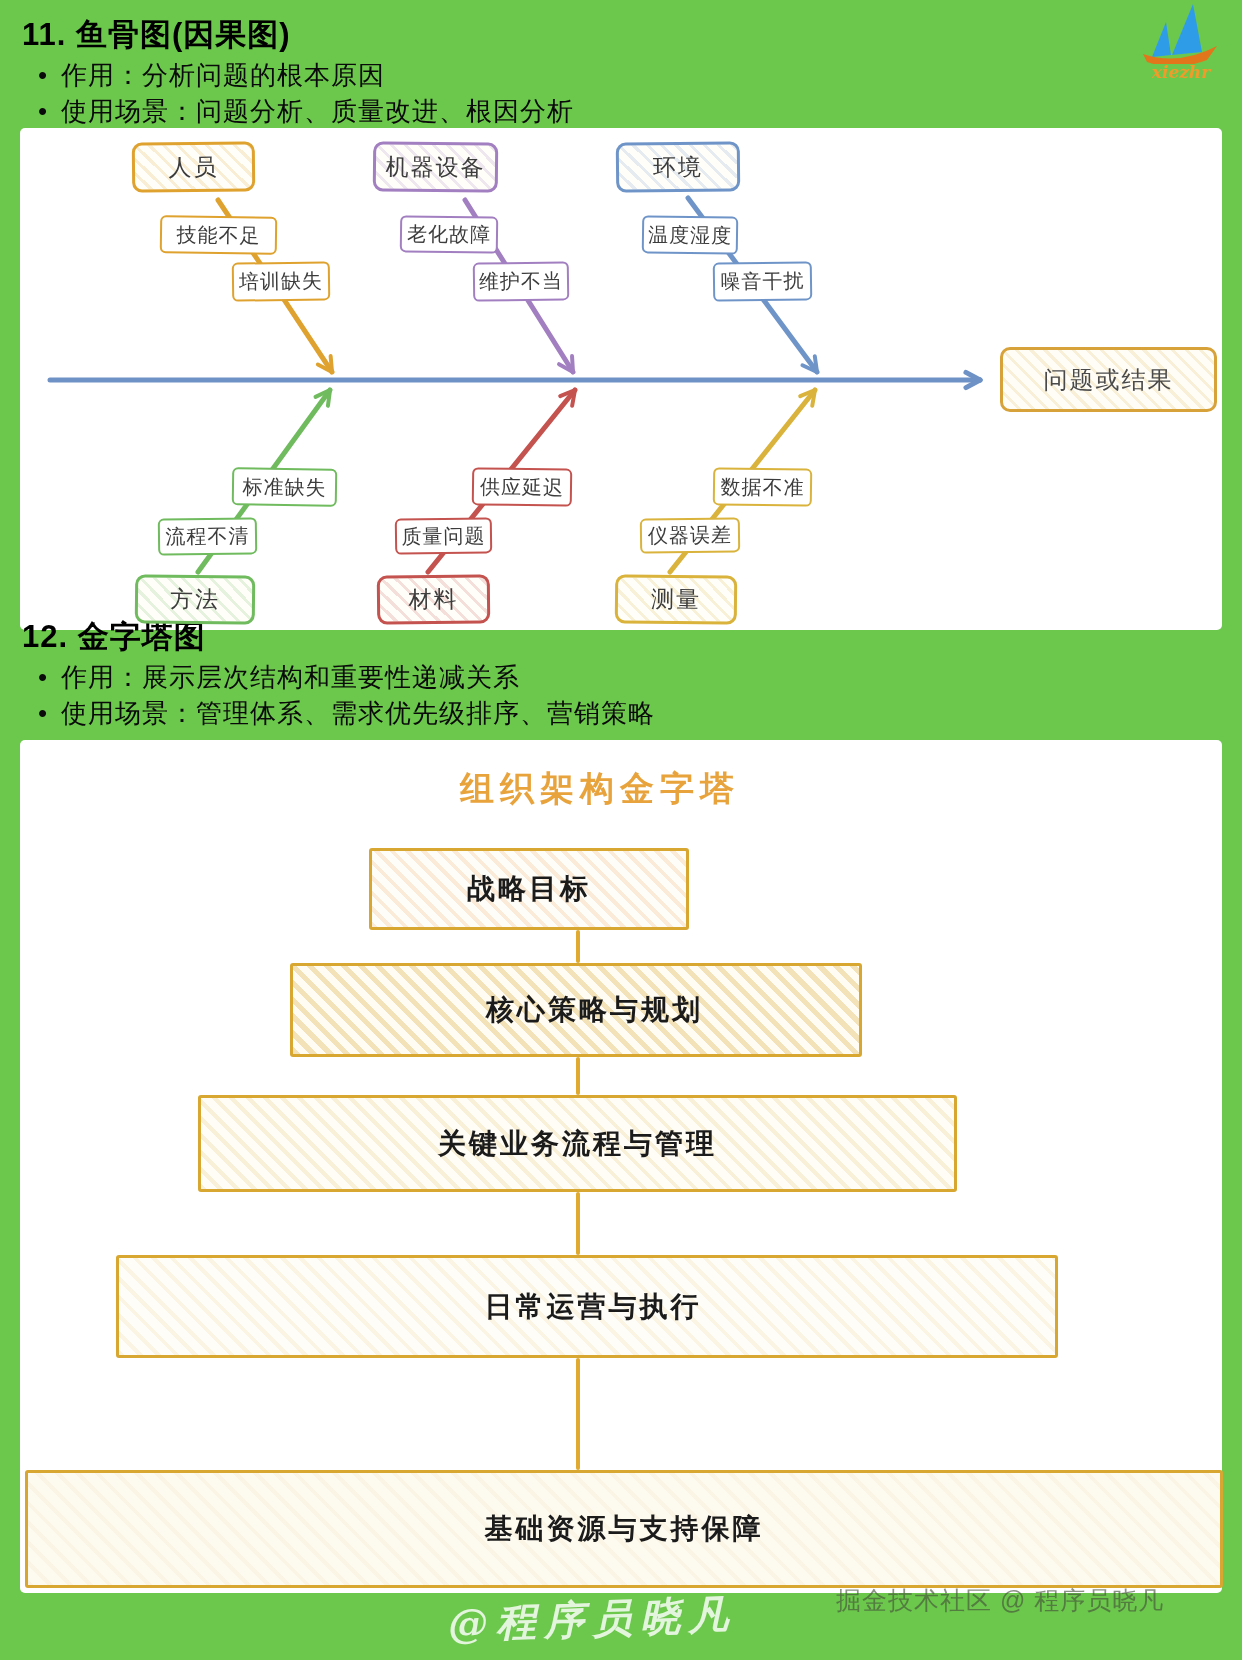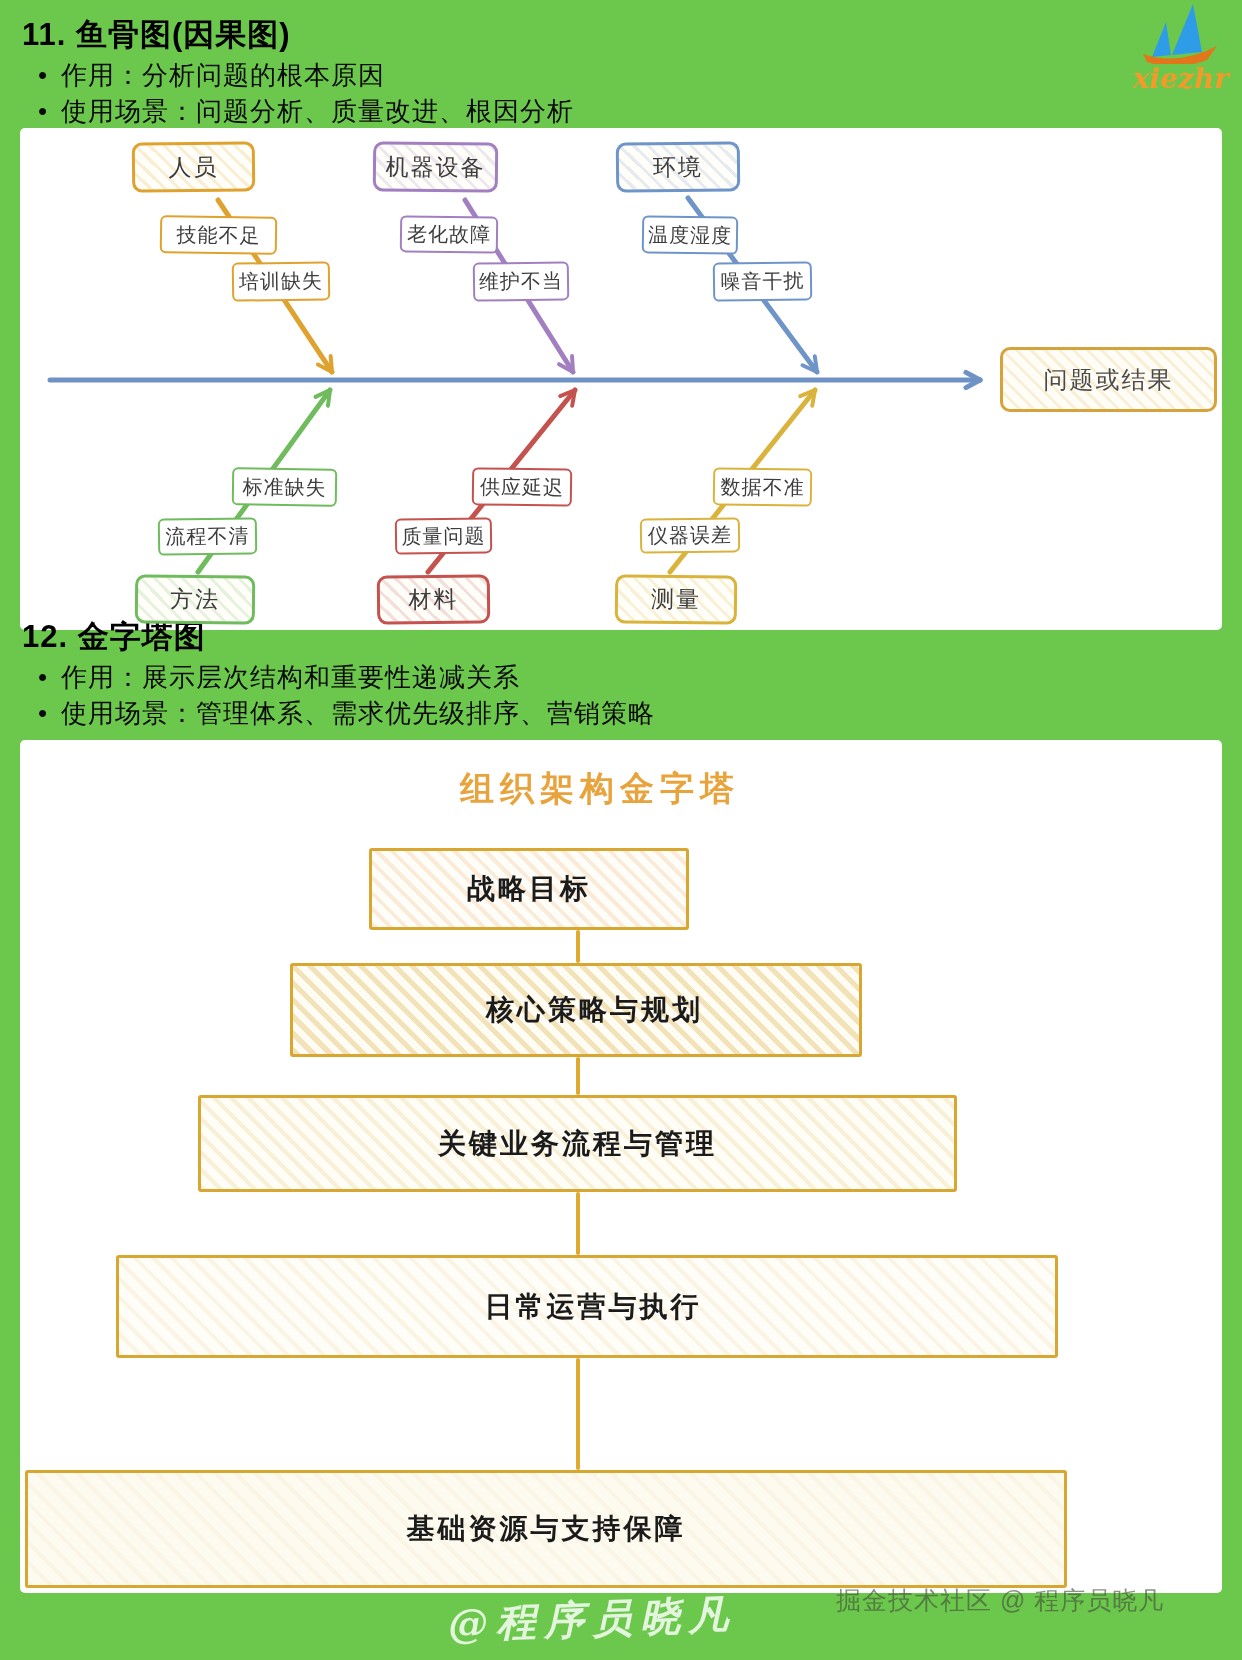--- a/index.html
+++ b/index.html
@@ -12,21 +12,21 @@
   #panel-fishbone{top:128px;height:502px;}
   #panel-pyramid{top:740px;height:853px;}
 
   .sec-head{position:absolute;left:22px;font-weight:bold;font-size:31px;color:#000;letter-spacing:1px;}
   .bullet-row{position:absolute;left:38px;display:flex;align-items:flex-start;gap:14px;font-size:26px;color:#0a0a0a;}
   .bullet-dot{font-size:26px;line-height:1.2;}
   .bullet-text{line-height:1.2;letter-spacing:1px;}
 
   
   #logo{position:absolute;top:2px;right:6px;width:110px;text-align:center;}
-  #logo-text{font-family:"DejaVu Serif",serif;font-style:italic;font-weight:bold;font-size:28px;color:#f29b2b;margin-top:-6px;}
+  #logo-text{font-family:"DejaVu Serif",serif;font-style:italic;font-weight:bold;font-size:17px;color:#f29b2b;margin-top:-6px;}
 
   
   #fishbone-diagram{position:absolute;inset:0;}
   #fishbone-svg{position:absolute;left:0;top:0;}
   .fb-box{position:absolute;display:flex;align-items:center;justify-content:center;
           color:#3c3c3c;background:#fff;z-index:2;box-sizing:border-box;}
   .fb-cat{font-size:23px;border:3px solid;border-radius:10px;letter-spacing:2px;}
   .fb-cause{font-size:20px;border:2px solid;border-radius:6px;letter-spacing:1px;}
   #effect-box{position:absolute;left:980px;top:219px;width:217px;height:65px;z-index:2;
      display:flex;align-items:center;justify-content:center;font-size:24px;color:#4a4a4a;letter-spacing:2px;
@@ -135,18 +135,18 @@
   <div id="pyramid-title" style="color: rgb(232, 163, 60);">组织架构金字塔</div>
   <div id="pyramid-body">
       <div class="py-level lv0" style="left: 349px; top: 108px; width: 320px; height: 82px; border-color: rgb(216, 167, 50);">战略目标</div>
       <div class="connector" style="left: 556px; top: 190px; height: 33px;"></div>
       <div class="py-level lv1" style="left: 270px; top: 223px; width: 572px; height: 94px; border-color: rgb(216, 167, 50); padding-left: 37px;">核心策略与规划</div>
       <div class="connector" style="left: 556px; top: 317px; height: 38px;"></div>
       <div class="py-level lv2" style="left: 178px; top: 355px; width: 759px; height: 97px; border-color: rgb(216, 167, 50);">关键业务流程与管理</div>
       <div class="connector" style="left: 556px; top: 452px; height: 63px;"></div>
       <div class="py-level lv3" style="left: 96px; top: 515px; width: 942px; height: 103px; border-color: rgb(216, 167, 50); padding-left: 12px;">日常运营与执行</div>
       <div class="connector" style="left: 556px; top: 618px; height: 112px;"></div>
-      <div class="py-level lv4" style="left: 5px; top: 730px; width: 1042px; height: 118px; border-color: rgb(216, 167, 50);">基础资源与支持保障</div>
+      <div class="py-level lv4" style="left: 5px; top: 730px; width: 1198px; height: 118px; border-color: rgb(216, 167, 50);">基础资源与支持保障</div>
     </div>
 </div>
 
 <div id="wm-center">@程序员晓凡</div>
 <div id="wm-right">掘金技术社区 @ 程序员晓凡</div>
 
 </body></html>

